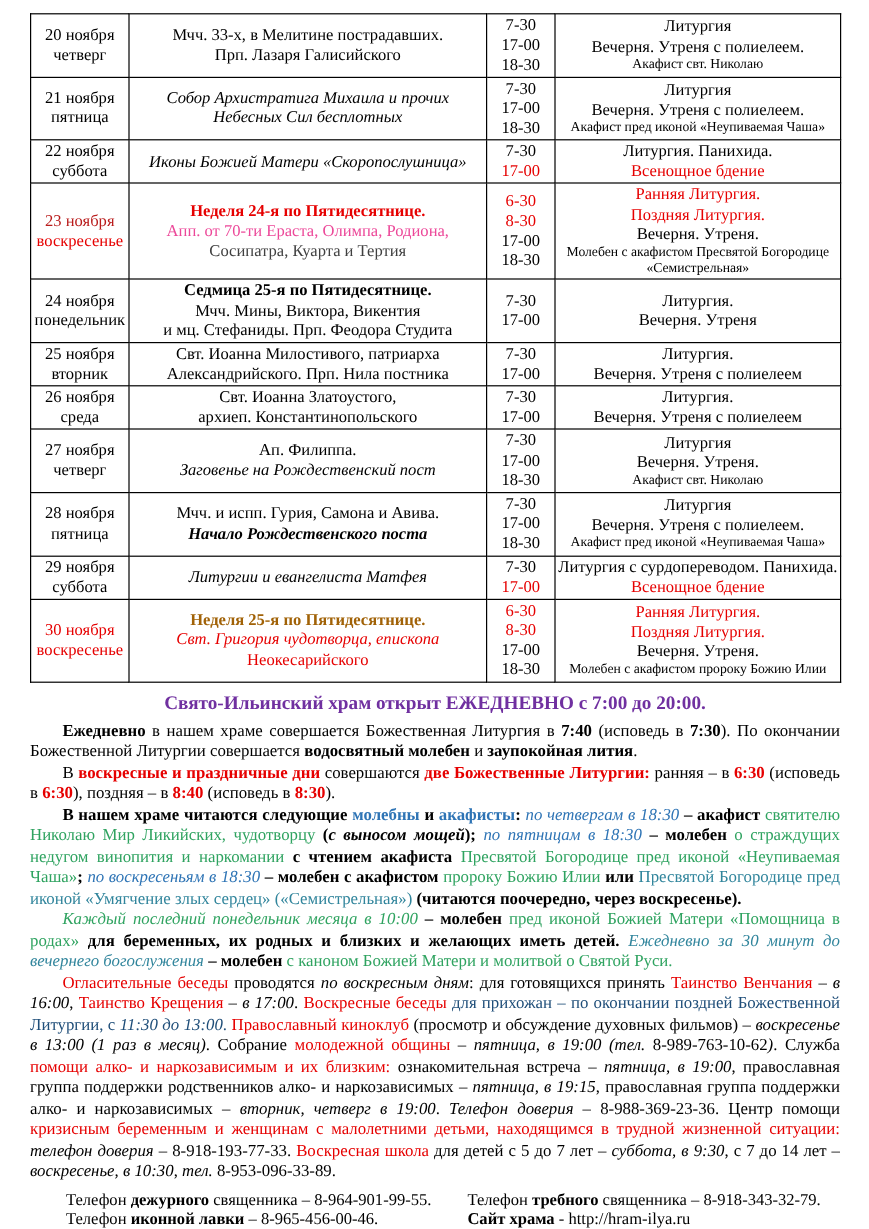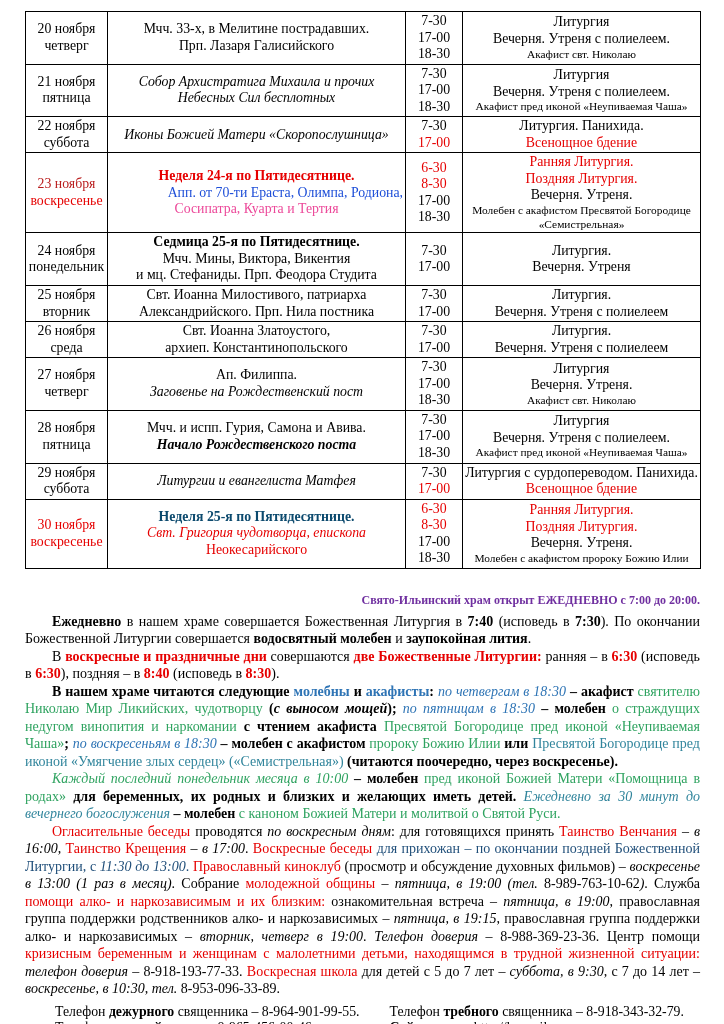--- a/index.html
+++ b/index.html
@@ -8,21 +8,21 @@
 
   table.sched{border-collapse:collapse;table-layout:fixed;width:675px;}
   table.sched td{border:1.5px solid #000;text-align:center;vertical-align:middle;
     padding:1px 2px;font-size:13.8px;line-height:1.2;}
   .cell-line{white-space:nowrap;}
   .svc-line{white-space:normal;}
   .small{font-size:11.4px;}
   .b{font-weight:bold;}
   .i{font-style:italic;}
 
-  .open-line{text-align:right;font-weight:bold;font-size:12px;margin:24px 0 5px 0;}
+  .open-line{text-align:center;font-weight:bold;font-size:16px;margin:9px 0 5px 0;}
 
   .paras{font-size:14px;line-height:1.25;text-align:justify;}
   .para{text-indent:27px;margin:0;}
 
   .footer{display:grid;grid-template-columns:54% 46%;row-gap:0;margin-top:6px;font-size:13.8px;}
   .footer .fcell{padding-left:30px;}
   .footer .fcell.right{padding-left:0;}
 </style>
 </head>
 <body>
@@ -94,22 +94,22 @@
             <div class="svc-line" style="color: rgb(230, 0, 0);">Всенощное бдение</div>
           </td>
         </tr>
         <tr>
           <td>
             <div class="cell-line" style="color: #b91c1c;">23 ноября</div>
             <div class="cell-line" style="color: rgb(230, 0, 0);">воскресенье</div>
           </td>
           <td>
             <div class="cell-line b" style="color: rgb(230, 0, 0);">Неделя 24-я по Пятидесятнице.</div>
-            <div class="cell-line" style="color: #1d4ed8; text-align: right;">Апп. от 70-ти Ераста, Олимпа, Родиона,</div>
-            <div class="cell-line" style="color: #ec4899;">Сосипатра, Куарта и Тертия</div>
+            <div class="cell-line" style="color: #ec4899;">Апп. от 70-ти Ераста, Олимпа, Родиона,</div>
+            <div class="cell-line" style="color: #404040;">Сосипатра, Куарта и Тертия</div>
           </td>
           <td>
             <div class="cell-line" style="color: rgb(230, 0, 0);">6-30</div>
             <div class="cell-line" style="color: rgb(230, 0, 0);">8-30</div>
             <div class="cell-line">17-00</div>
             <div class="cell-line">18-30</div>
           </td>
           <td>
             <div class="svc-line" style="color: rgb(230, 0, 0);">Ранняя Литургия.</div>
             <div class="svc-line" style="color: rgb(230, 0, 0);">Поздняя Литургия.</div>
@@ -228,21 +228,21 @@
             <div class="svc-line">Литургия с сурдопереводом. Панихида.</div>
             <div class="svc-line" style="color: rgb(230, 0, 0);">Всенощное бдение</div>
           </td>
         </tr>
         <tr>
           <td>
             <div class="cell-line" style="color: rgb(230, 0, 0);">30 ноября</div>
             <div class="cell-line" style="color: rgb(230, 0, 0);">воскресенье</div>
           </td>
           <td>
-            <div class="cell-line b" style="color: #0c4a6e; text-align: center;">Неделя 25-я по Пятидесятнице.</div>
+            <div class="cell-line b" style="color: #a16207; text-align: center;">Неделя 25-я по Пятидесятнице.</div>
             <div class="cell-line" style="color: rgb(230, 0, 0); font-style: italic;">Свт. Григория чудотворца, епископа</div>
             <div class="cell-line" style="color: rgb(230, 0, 0);">Неокесарийского</div>
           </td>
           <td>
             <div class="cell-line" style="color: rgb(230, 0, 0);">6-30</div>
             <div class="cell-line" style="color: rgb(230, 0, 0);">8-30</div>
             <div class="cell-line">17-00</div>
             <div class="cell-line">18-30</div>
           </td>
           <td>

